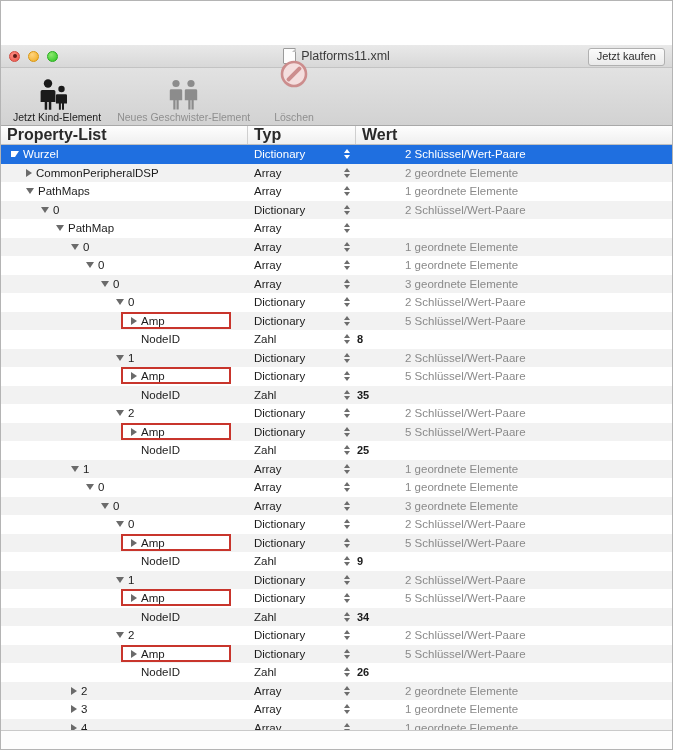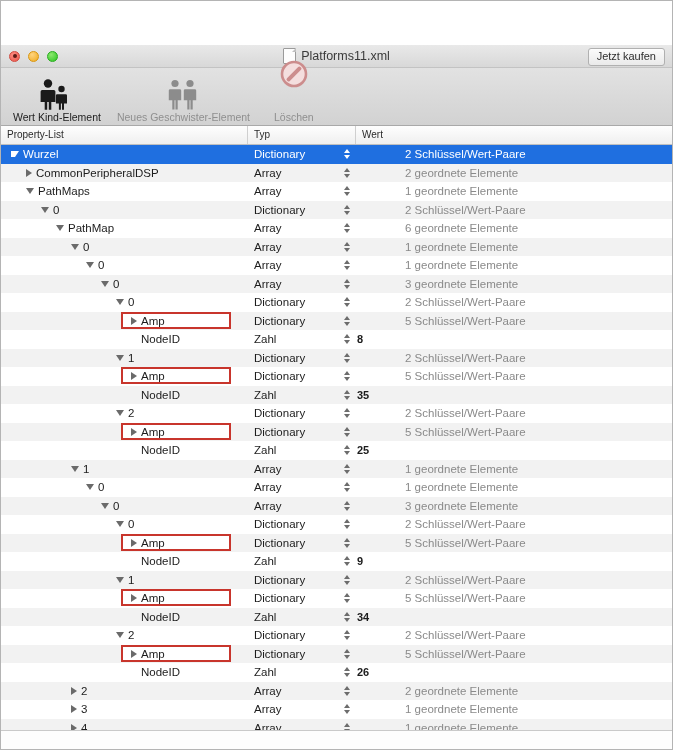--- a/index.html
+++ b/index.html
@@ -115,23 +115,24 @@
   }
   .tool.enabled .tool-label { color: #1d1d1d; }
   .tool.disabled .tool-label { color: #8f8f8f; }
 
   
   #col-header {
     display: flex;
     height: 18px;
     background: linear-gradient(to bottom,#fefefe,#efefef);
     border-bottom: 1px solid #bfbfbf;
-    font-size: 10px;
+    font-size: 16px;
     color: #2a2a2a;
     align-items: flex-start;
+    font-weight: bold;
   }
   #col-header .ch {
     box-sizing: border-box;
     padding-left: 6px;
     height: 18px;
     line-height: 18px;
     border-right: 1px solid #cfcfcf;
     overflow: hidden;
   }
   #col-header .ch.last { border-right: none; }
@@ -278,21 +279,21 @@
       <div class="glyph">
         <svg width="56" height="32" viewBox="0 0 56 32">
           <g fill="#1a1a1a">
             <circle cx="19" cy="5.5" r="4.2"></circle>
             <path d="M13.2 12 h11.6 a1.6 1.6 0 0 1 1.6 1.6 v10.5 h-4.1 v7.6 h-2.5 v-7.6 h-1.6 v7.6 h-2.5 v-7.6 h-4.1 v-10.5 a1.6 1.6 0 0 1 1.6 -1.6 z"></path>
             <circle cx="32.5" cy="11" r="3.2"></circle>
             <path d="M28.2 16.2 h8.6 a1.2 1.2 0 0 1 1.2 1.2 v8.1 h-3 v6.2 h-2 v-6.2 h-1.1 v6.2 h-2 v-6.2 h-3 v-8.1 a1.2 1.2 0 0 1 1.2 -1.2 z"></path>
           </g>
         </svg>
       </div>
-      <div class="tool-label">Wert Kind-Element</div>
+      <div class="tool-label">Jetzt Kind-Element</div>
     </div>
 
     <div class="tool disabled" style="margin-left:4px;">
       <div class="glyph">
         <svg width="44" height="32" viewBox="0 0 44 32">
           <g fill="#8c8c8c">
             <circle cx="14" cy="5.5" r="3.6"></circle>
             <path d="M9.2 11.2 h9.6 a1.4 1.4 0 0 1 1.4 1.4 v9.6 h-3.5 v9.4 h-2.2 v-9.4 h-1.0 v9.4 h-2.2 v-9.4 h-3.5 v-9.6 a1.4 1.4 0 0 1 1.4 -1.4 z"></path>
             <circle cx="29" cy="5.5" r="3.6"></circle>
             <path d="M24.2 11.2 h9.6 a1.4 1.4 0 0 1 1.4 1.4 v9.6 h-3.5 v9.4 h-2.2 v-9.4 h-1.0 v9.4 h-2.2 v-9.4 h-3.5 v-9.6 a1.4 1.4 0 0 1 1.4 -1.4 z"></path>
@@ -381,21 +382,20 @@
           <div class="tri open"></div>
           <span class="label">PathMap</span>
         </div>
         <div class="c-type">Array</div>
         <div class="c-stepper">
           <div class="stepper">
             <span class="up"></span>
             <span class="dn"></span>
           </div>
         </div>
-        <div class="c-val muted">6 geordnete Elemente</div>
       </div>
       <div class="row alt">
         <div class="c-name" style="padding-left: 70px;">
           <div class="tri open"></div>
           <span class="label">0</span>
         </div>
         <div class="c-type">Array</div>
         <div class="c-stepper">
           <div class="stepper">
             <span class="up"></span>

